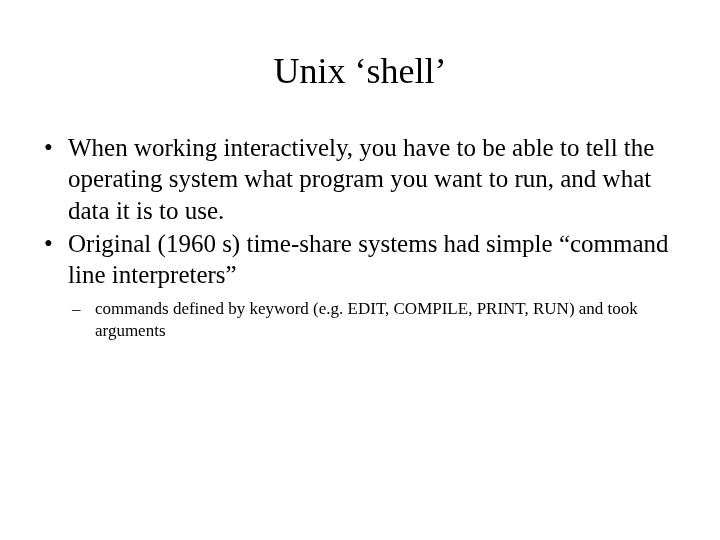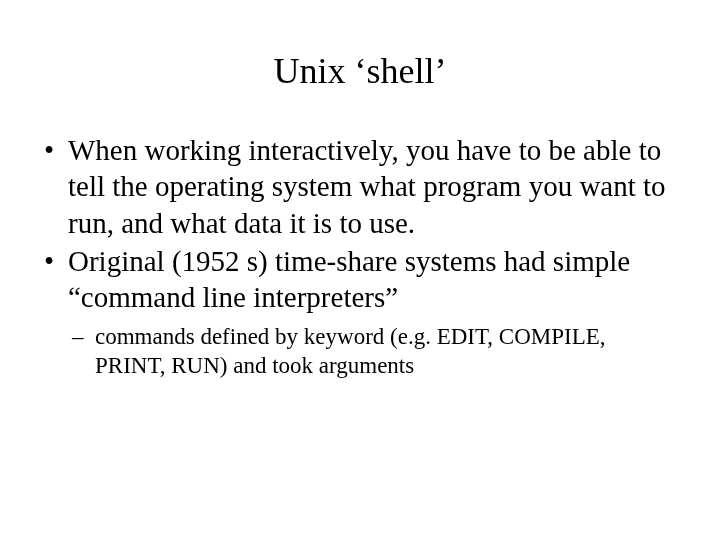--- a/index.html
+++ b/index.html
@@ -19,39 +19,39 @@
       font-size: 36px;
       text-align: center;
       margin-bottom: 40px;
       font-weight: normal;
     }
     .bullet-list {
       list-style: none;
       padding-left: 0;
     }
     .bullet-item {
-      font-size: 29px;
+      font-size: 25px;
       line-height: 1.25;
       padding-left: 28px;
       position: relative;
       margin-bottom: 2px;
     }
     .bullet-item::before {
       content: "•";
       position: absolute;
       left: 4px;
       top: 0;
     }
     .sub-list {
       list-style: none;
       padding-left: 0;
       margin-top: 8px;
     }
     .sub-item {
-      font-size: 23px;
+      font-size: 17px;
       line-height: 1.25;
       padding-left: 55px;
       position: relative;
       margin-bottom: 6px;
     }
     .sub-item::before {
       content: "–";
       position: absolute;
       left: 32px;
       top: 0;
@@ -75,21 +75,21 @@
       top: 0;
     }
   </style>
 </head>
 <body>
 
 <h1 class="title">Unix ‘shell’</h1>
 
 <ul class="bullet-list">
   <li class="bullet-item">When working interactively, you have to be able to tell the operating system what program you want to run, and what data it is to use.</li>
-  <li class="bullet-item">Original (1952 s) time-share systems had simple “command line interpreters”</li>
+  <li class="bullet-item">Original (1960 s) time-share systems had simple “command line interpreters”</li>
 </ul>
 
 <ul class="sub-list">
   <li class="sub-item">commands defined by keyword (e.g. EDIT, COMPILE, PRINT, RUN) and took arguments</li>
 </ul>
 
 <ul class="sub-sub-list">
 </ul>
 
 </body></html>

